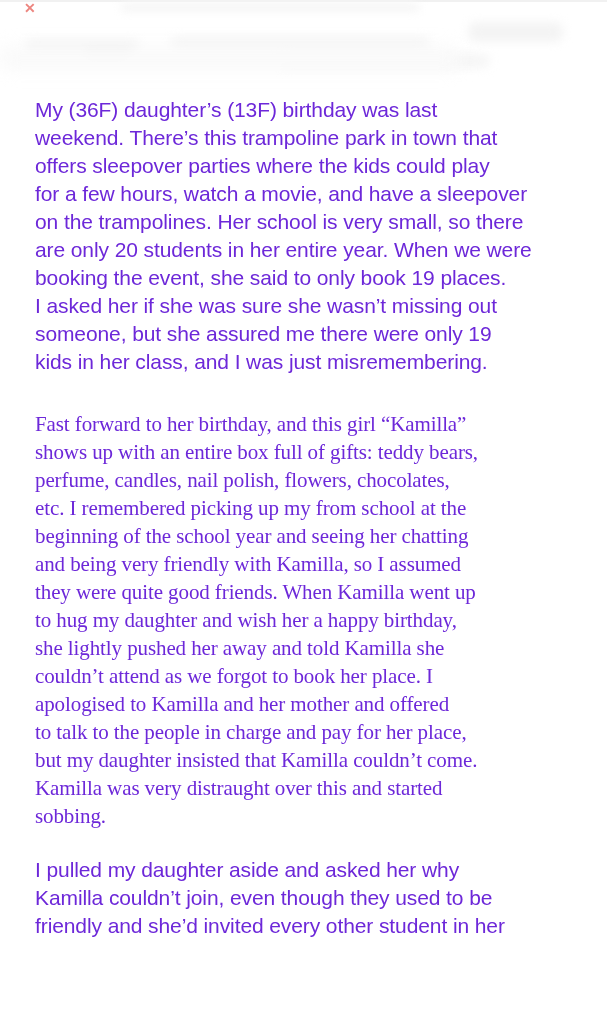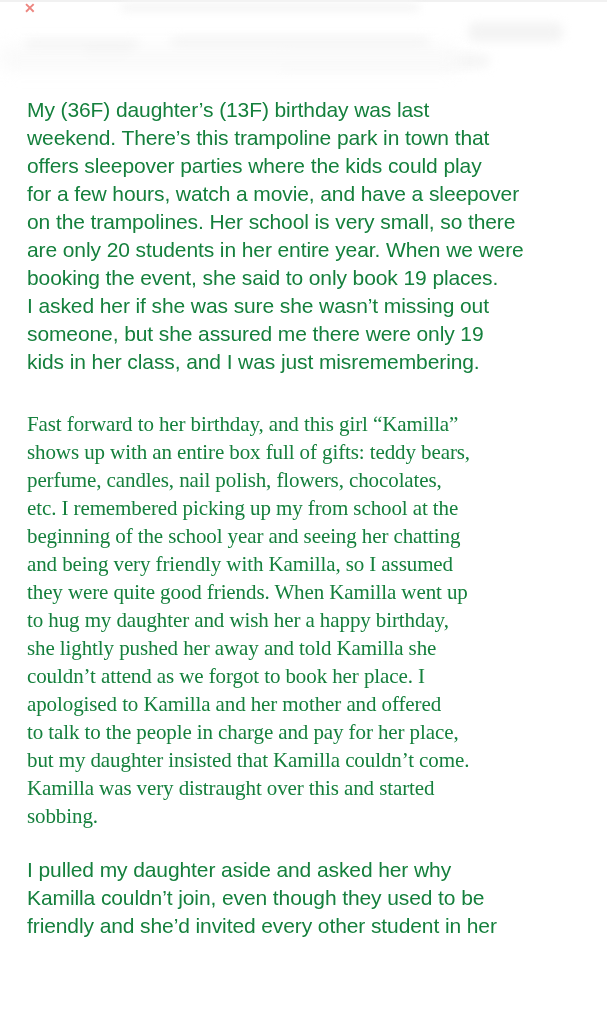--- a/index.html
+++ b/index.html
@@ -48,27 +48,27 @@
   .post-title {
     margin: 22px 20px 0 27px;
     font-size: 28px;
     font-weight: 700;
     line-height: 37px;
     letter-spacing: -0.4px;
     color: #151517;
     white-space: pre;
   }
   .post-para {
-    margin: 0;
+    margin: 8px;
     padding: 0 6px 0 27px;
     font-size: 21px;
     font-weight: 400;
     line-height: 28px;
     letter-spacing: -0.1px;
-    color: #15803d;
+    color: #6d28d9;
     white-space: pre;
   }
   .p1 { margin-top: 26px; }
   .p2 { margin-top: 34px; font-family: Liberation Serif, serif; }
   .p3 { margin-top: 26px; }
 </style>
 </head>
 <body>
 
 <div class="page">

